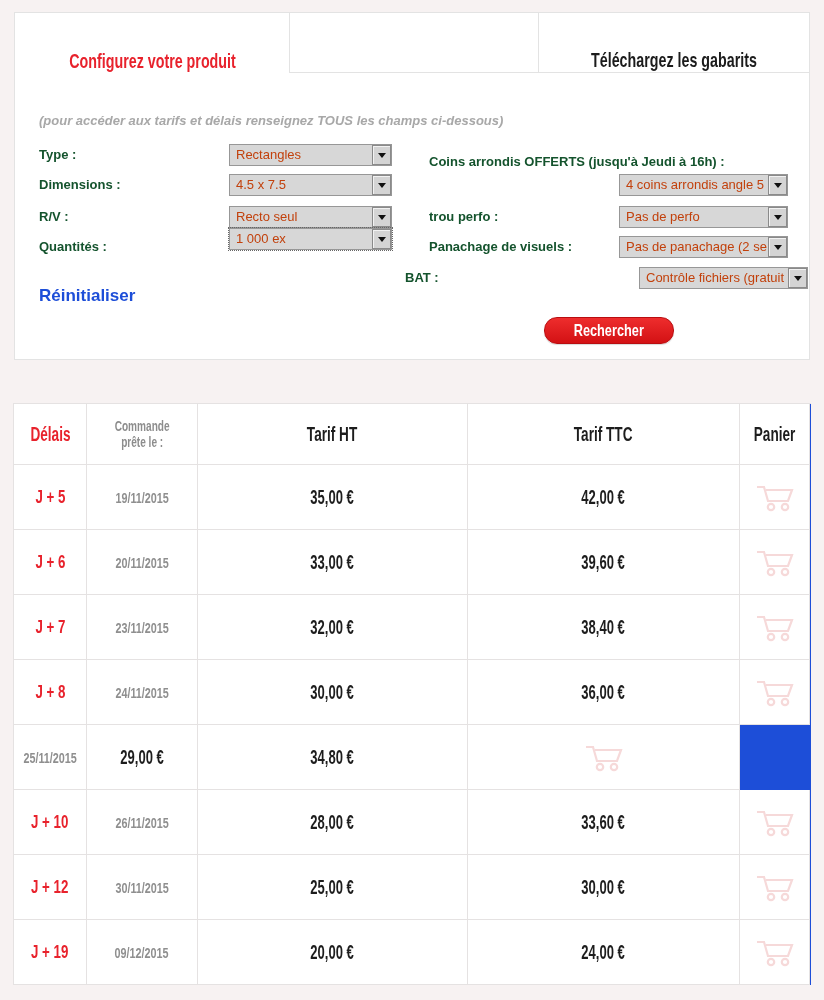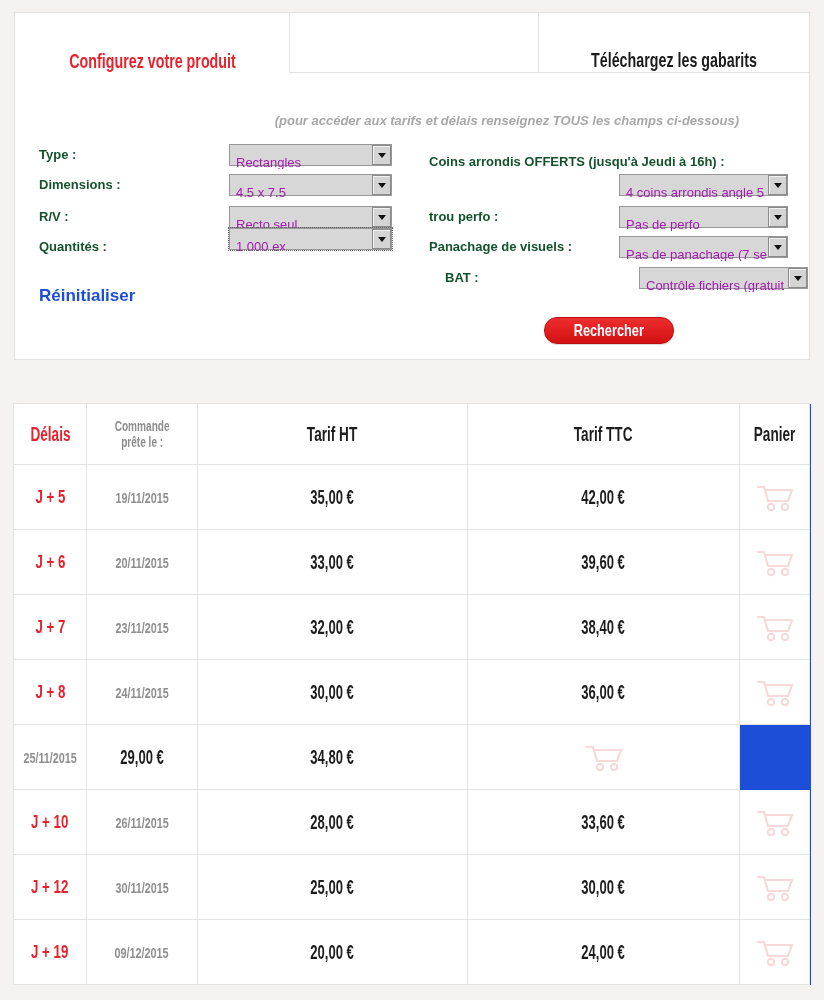--- a/index.html
+++ b/index.html
@@ -18,33 +18,33 @@
   .tab { height:60px; display:flex; align-items:flex-end; justify-content:center; background:#fff; }
   .tab-active { width:274px; }
   .tab-spacer { width:250px; border-left:1px solid #e3e3e3; border-right:1px solid #e3e3e3; border-bottom:1px solid #e3e3e3; }
   .tab-right { width:270px; border-bottom:1px solid #e3e3e3; cursor:pointer; }
   .cx { display:inline-block; white-space:nowrap; font-weight:bold; }
   .tab-label { font-size:21px; transform:scaleX(0.68); color:#1c1c1c; }
   .tab-active .tab-label { color:#e8222c; }
 
   .instruction {
     position:absolute; left:24px; top:100px; width:700px;
-    font-size:13px; font-weight:bold; font-style:italic; color:#a8a8a8;text-align:right;
+    font-size:13px; font-weight:bold; font-style:italic; color:#a8a8a8;
   }
   .flabel {
     position:absolute; font-size:13px; font-weight:bold; color:#14532d;
     line-height:22px; white-space:nowrap;text-align:right;
   }
   .sel {
     position:absolute; height:22px; background:#d7d7d7;
     border:1px solid #979797; display:flex; align-items:stretch; cursor:pointer;
   }
   .sel-text {
     flex:1; overflow:hidden; white-space:nowrap; padding:0 2px 16px 6px;
-    font-size:13px; color:#a21caf; line-height:20px;margin-top:8px;
+    font-size:13px; color:#c2410c; line-height:20px;
   }
   .sel-arrow {
     width:19px; background:#d4d4d4; border:1px solid #8a8a8a;
     box-shadow:inset 1px 1px 0 #f2f2f2; display:flex; align-items:center; justify-content:center;
   }
   .sel-arrow i {
     width:0; height:0; border-left:4px solid transparent; border-right:4px solid transparent;
     border-top:5px solid #111;
   }
   .sel-focus { outline:1px dotted #666; outline-offset:0; }
@@ -145,27 +145,27 @@
     <div class="flabel" style="left:414px;top:193px">trou perfo :</div>
     <div class="sel" style="left:604px;top:193px;width:169px">
       <span class="sel-text">Pas de perfo</span>
       <span class="sel-arrow">
           <i></i>
         </span>
     </div>
 
     <div class="flabel" style="left:414px;top:223px">Panachage de visuels :</div>
     <div class="sel" style="left:604px;top:223px;width:169px">
-      <span class="sel-text">Pas de panachage (7 se</span>
-      <span class="sel-arrow">
-          <i></i>
-        </span>
-    </div>
-
-    <div class="flabel" style="left:430px;top:254px">BAT :</div>
+      <span class="sel-text">Pas de panachage (2 se</span>
+      <span class="sel-arrow">
+          <i></i>
+        </span>
+    </div>
+
+    <div class="flabel" style="left:390px;top:254px">BAT :</div>
     <div class="sel" style="left:624px;top:254px;width:169px">
       <span class="sel-text">Contrôle fichiers (gratuit</span>
       <span class="sel-arrow">
           <i></i>
         </span>
     </div>
 
     <div class="search-btn">
       <span class="cx">Rechercher</span>
     </div>

